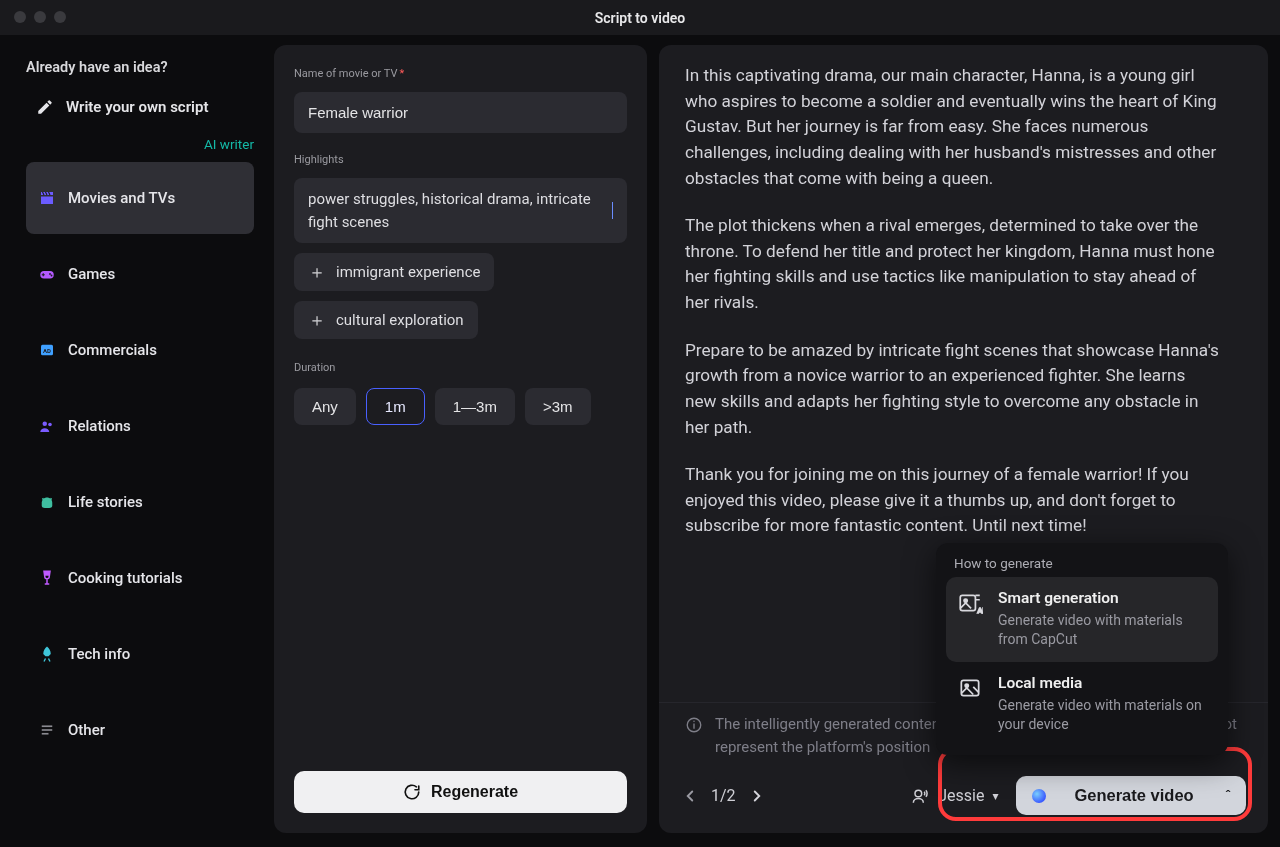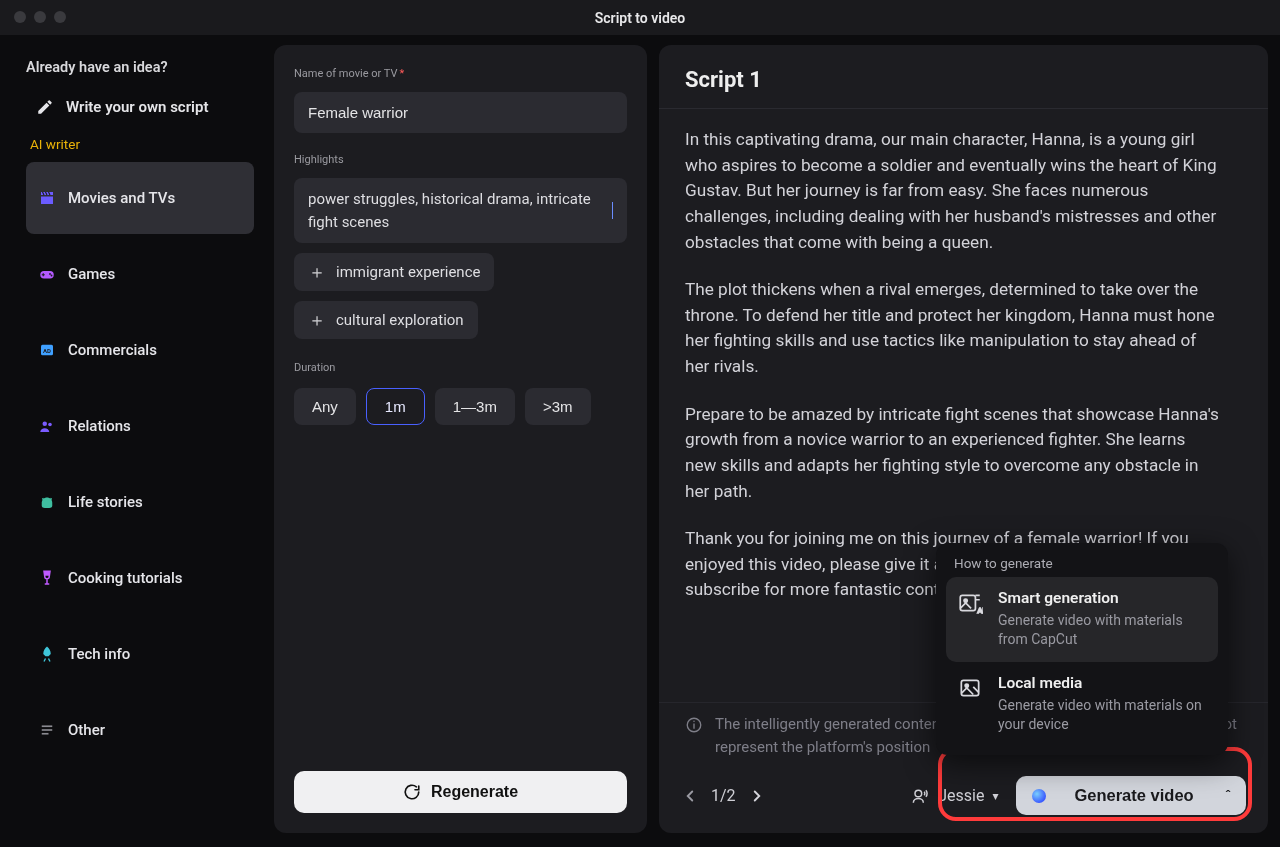--- a/index.html
+++ b/index.html
@@ -18,21 +18,21 @@
   }
   .traffic { position: absolute; left: 14px; top: 11px; display: flex; gap: 8px;}
   .dot { width: 12px; height: 12px; border-radius: 50%; background: #3a3a3e; }
   .title { font-size: 14px; font-weight: 600; color: #e8e8ea; }
 
   .content { display: flex; gap: 12px; padding: 10px 12px 12px 12px; height: 810px; }
 
   
   .sidebar { width: 250px; padding: 14px 8px 8px 14px; }
   .sidebar-heading { font-size: 14.5px; font-weight: 600; color: #d9d9dc; margin-bottom: 16px; }
-  .sidebar-sub { font-size: 13.5px; color: #eab308; margin: 14px 0 10px 4px; }
+  .sidebar-sub { font-size: 13.5px; color: #14b8a6; margin: 14px 0 10px 12px; text-align: right; }
   .nav-item {
     display: flex; align-items: flex-end; gap: 12px;
     padding: 27px 12px; border-radius: 8px;
     font-size: 15px; font-weight: 500; color: #e6e6ea; cursor: pointer;
     margin-bottom: 4px;
   }
   .nav-item .ic { width: 18px; height: 18px; display: inline-flex; align-items: center; justify-content: center; font-size: 16px;}
   .nav-item.active { background: #2f2f35; }
   .write-row { display:flex; align-items:center; gap:12px; font-size:15px; font-weight:600; margin-bottom:10px; padding:6px 10px;text-align:center;}
   .write-row .ic { width:18px; height:18px;}
@@ -275,23 +275,20 @@
         <svg viewBox="0 0 24 24" width="18" height="18" fill="none" stroke="#111" stroke-width="2.2" stroke-linecap="round">
             <path d="M21 12a9 9 0 1 1-3.2-6.9"></path>
             <path d="M21 4v5h-5"></path>
           </svg>
       </span>
       <span>Regenerate</span>
     </button>
   </div>
 
   <div class="script-panel">
-    <div class="script-header">
-      <div class="script-title">Script 1</div>
-    </div>
     <div class="script-body" id="script-body">
         <p>In this captivating drama, our main character, Hanna, is a young girl who aspires to become a soldier and eventually wins the heart of King Gustav. But her journey is far from easy. She faces numerous challenges, including dealing with her husband's mistresses and other obstacles that come with being a queen.</p>
         <p>The plot thickens when a rival emerges, determined to take over the throne. To defend her title and protect her kingdom, Hanna must hone her fighting skills and use tactics like manipulation to stay ahead of her rivals.</p>
         <p>Prepare to be amazed by intricate fight scenes that showcase Hanna's growth from a novice warrior to an experienced fighter. She learns new skills and adapts her fighting style to overcome any obstacle in her path.</p>
         <p>Thank you for joining me on this journey of a female warrior! If you enjoyed this video, please give it a thumbs up, and don't forget to subscribe for more fantastic content. Until next time!</p>
       </div>
 
     <div class="info-row">
       <span class="iic">
         <svg viewBox="0 0 24 24" width="18" height="18" fill="none" stroke="#7e7e88" stroke-width="1.8">

